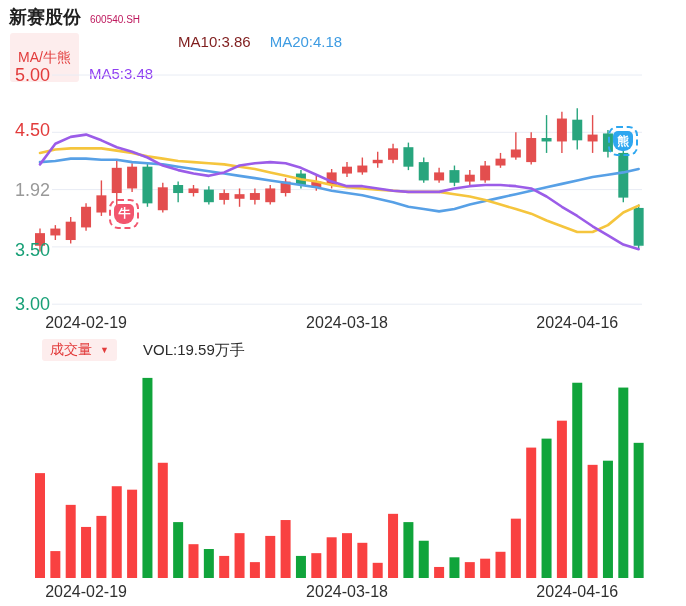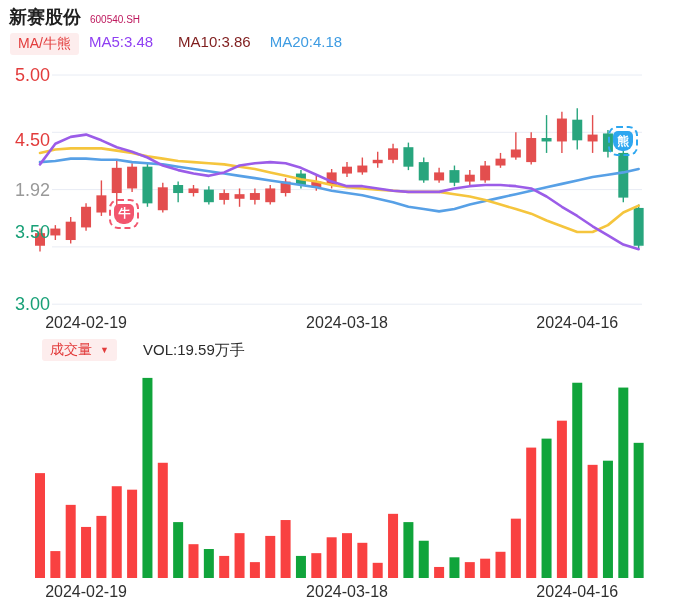--- a/index.html
+++ b/index.html
@@ -5,21 +5,21 @@
   html,body{margin:0;padding:0;}
   body{
     width:686px;height:606px;position:relative;overflow:hidden;
     background:#ffffff;font-family:"Liberation Sans","DejaVu Sans",sans-serif;
   }
   .hdr{position:absolute;left:9px;top:5px;display:flex;align-items:baseline;gap:9px;}
   .hdr .title{font-size:18px;font-weight:bold;color:#202020;}
   .hdr .code{font-size:10px;color:#be185d;}
   .legend{position:absolute;left:10px;top:33px;display:flex;font-size:15px;}
   .pill{background:#fdeded;color:#e23c3c;font-size:14px;padding:2px 8px;border-radius:3px;display:flex;align-items:center;gap:4px;}
-  .ma5{color:#8f3ff2;margin-left:10px;}
+  .ma5{color:#8f3ff2;margin-left:10px;margin-top:32px;}
   .ma10{color:#7f1d1d;margin-left:25px;}
   .ma20{color:#3f9ce2;margin-left:19px;}
   #chart-svg{position:absolute;left:0;top:0;}
   .ytick{position:absolute;left:8px;width:42px;text-align:right;font-size:18px;line-height:16px;}
   .xdate{position:absolute;transform:translateX(-50%);font-size:16px;color:#2f2f2f;white-space:nowrap;}
   .xdate.main{top:314px;}
   .xdate.vol{top:583px;}
   .vol-hdr{position:absolute;left:42px;top:339px;display:flex;align-items:flex-end;}
   .vol-hdr .caret{font-size:9px;color:#e23c3c;margin-left:4px;}
   .vol-label{position:absolute;left:130px;top:341px;font-size:15px;color:#2b2b2b;margin-left:13px;}
@@ -168,23 +168,23 @@
     <rect x="618.3" y="152.92799999999997" width="10" height="44.69399999999999" fill="#28a57d"></rect>
     <rect x="633.65" y="442.829" width="10" height="135.171" fill="#10a43b"></rect>
     <line x1="638.65" y1="204.498" x2="638.65" y2="249.192" stroke="#28a57d" stroke-width="1.4"></line>
     <rect x="633.65" y="207.936" width="10" height="37.81800000000001" fill="#28a57d"></rect>
     <polyline points="40,162.09599999999998 55.35,160.95 70.7,158.65800000000004 86.05,158.65800000000004 101.4,159.80400000000003 116.75,159.80400000000003 132.1,162.09599999999998 147.45,163.24199999999996 162.8,164.38800000000003 178.15,166.67999999999998 193.5,168.97200000000004 208.85,171.26399999999998 224.2,173.55600000000004 239.54999999999998,175.84799999999998 254.9,178.14000000000004 270.25,180.432 285.6,182.72400000000005 300.95,185.016 316.3,187.30800000000005 331.65,190.74599999999998 347,193.03799999999995 362.34999999999997,195.32999999999998 377.7,198.768 393.05,202.20599999999996 408.4,206.79 423.75,209.082 439.09999999999997,211.374 454.45,209.082 469.8,204.498 485.15,201.06 500.5,197.62199999999996 515.8499999999999,194.184 531.2,190.74599999999998 546.55,187.30800000000005 561.9,183.87 577.25,180.432 592.6,176.99399999999997 607.9499999999999,174.702 623.3,172.40999999999997 638.65,168.97200000000004" fill="none" stroke="#57a0e6" stroke-width="2.6" stroke-linecap="round" stroke-linejoin="round"></polyline>
     <polyline points="40,152.92799999999997 55.35,149.49000000000004 70.7,148.34399999999997 86.05,148.34399999999997 101.4,148.34399999999997 116.75,150.63600000000002 132.1,152.92799999999997 147.45,156.36599999999999 162.8,158.65800000000004 178.15,160.95 193.5,162.09599999999998 208.85,163.24199999999996 224.2,164.38800000000003 239.54999999999998,166.67999999999998 254.9,168.97200000000004 270.25,172.40999999999997 285.6,175.84799999999998 300.95,179.286 316.3,181.57799999999997 331.65,185.016 347,187.30800000000005 362.34999999999997,188.454 377.7,189.6 393.05,190.74599999999998 408.4,191.892 423.75,191.892 439.09999999999997,191.892 454.45,194.184 469.8,196.476 485.15,199.914 500.5,204.498 515.8499999999999,209.082 531.2,213.666 546.55,220.542 561.9,226.27199999999996 577.25,232.002 592.6,232.002 607.9499999999999,225.126 623.3,212.52 638.65,205.644" fill="none" stroke="#f5c53d" stroke-width="2.6" stroke-linecap="round" stroke-linejoin="round"></polyline>
     <polyline points="40,164.38800000000003 55.35,143.75999999999996 70.7,136.88400000000001 86.05,134.59199999999996 101.4,140.32200000000003 116.75,147.19799999999998 132.1,151.78199999999998 147.45,157.51199999999997 162.8,165.534 178.15,170.118 193.5,173.55600000000004 208.85,175.84799999999998 224.2,172.40999999999997 239.54999999999998,165.534 254.9,163.24199999999996 270.25,162.09599999999998 285.6,163.24199999999996 300.95,167.82599999999996 316.3,174.702 331.65,181.57799999999997 347,186.16199999999998 362.34999999999997,186.16199999999998 377.7,188.454 393.05,190.74599999999998 408.4,191.892 423.75,191.892 439.09999999999997,191.892 454.45,188.454 469.8,186.16199999999998 485.15,185.016 500.5,185.016 515.8499999999999,186.16199999999998 531.2,188.454 546.55,196.476 561.9,206.79 577.25,215.958 592.6,226.27199999999996 607.9499999999999,235.43999999999997 623.3,244.60799999999998 638.65,249.192" fill="none" stroke="#9b5ce8" stroke-width="2.6" stroke-linecap="round" stroke-linejoin="round"></polyline>
   </svg>
 
 <div class="ytick" style="top: 67px; color: rgb(226, 59, 59);">5.00</div>
-<div class="ytick" style="top: 132px; color: rgb(226, 59, 59);">4.50</div>
+<div class="ytick" style="top: 122px; color: rgb(226, 59, 59);">4.50</div>
 <div class="ytick" style="top: 181.6px; color: rgb(153, 153, 153);">1.92</div>
-<div class="ytick" style="top: 224px; color: rgb(24, 160, 119);">3.50</div>
+<div class="ytick" style="top: 242px; color: rgb(24, 160, 119);">3.50</div>
 <div class="ytick" style="top: 296.2px; color: rgb(24, 160, 119);">3.00</div>
 
 <div class="xdate main" style="left: 86.05px;">2024-02-19</div>
 <div class="xdate main" style="left: 347px;">2024-03-18</div>
 <div class="xdate main" style="left: 577.25px;">2024-04-16</div>
 
 <div class="vol-hdr">
   <span class="pill">
     <span>成交量</span>
     <span class="caret">▼</span>

